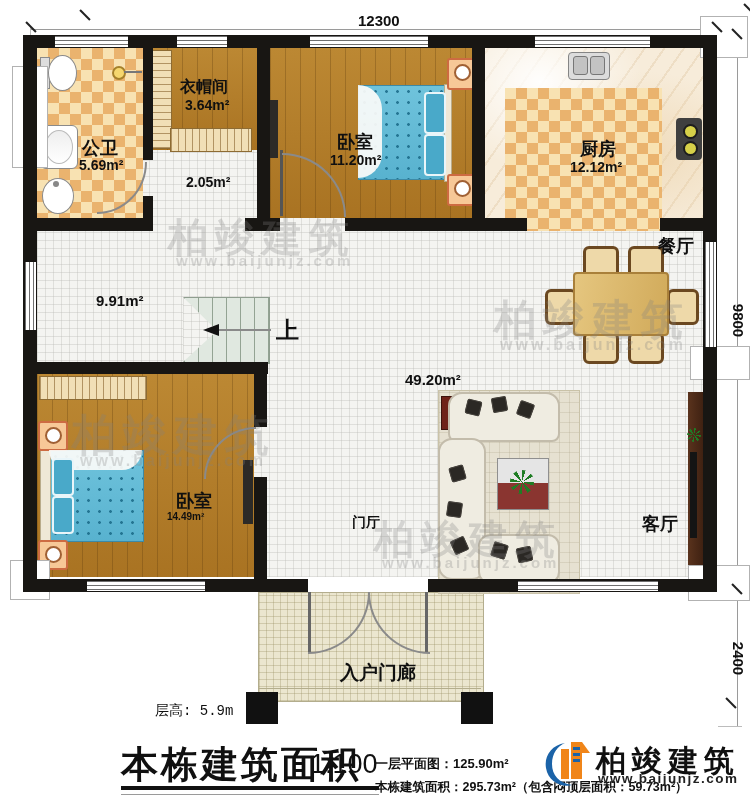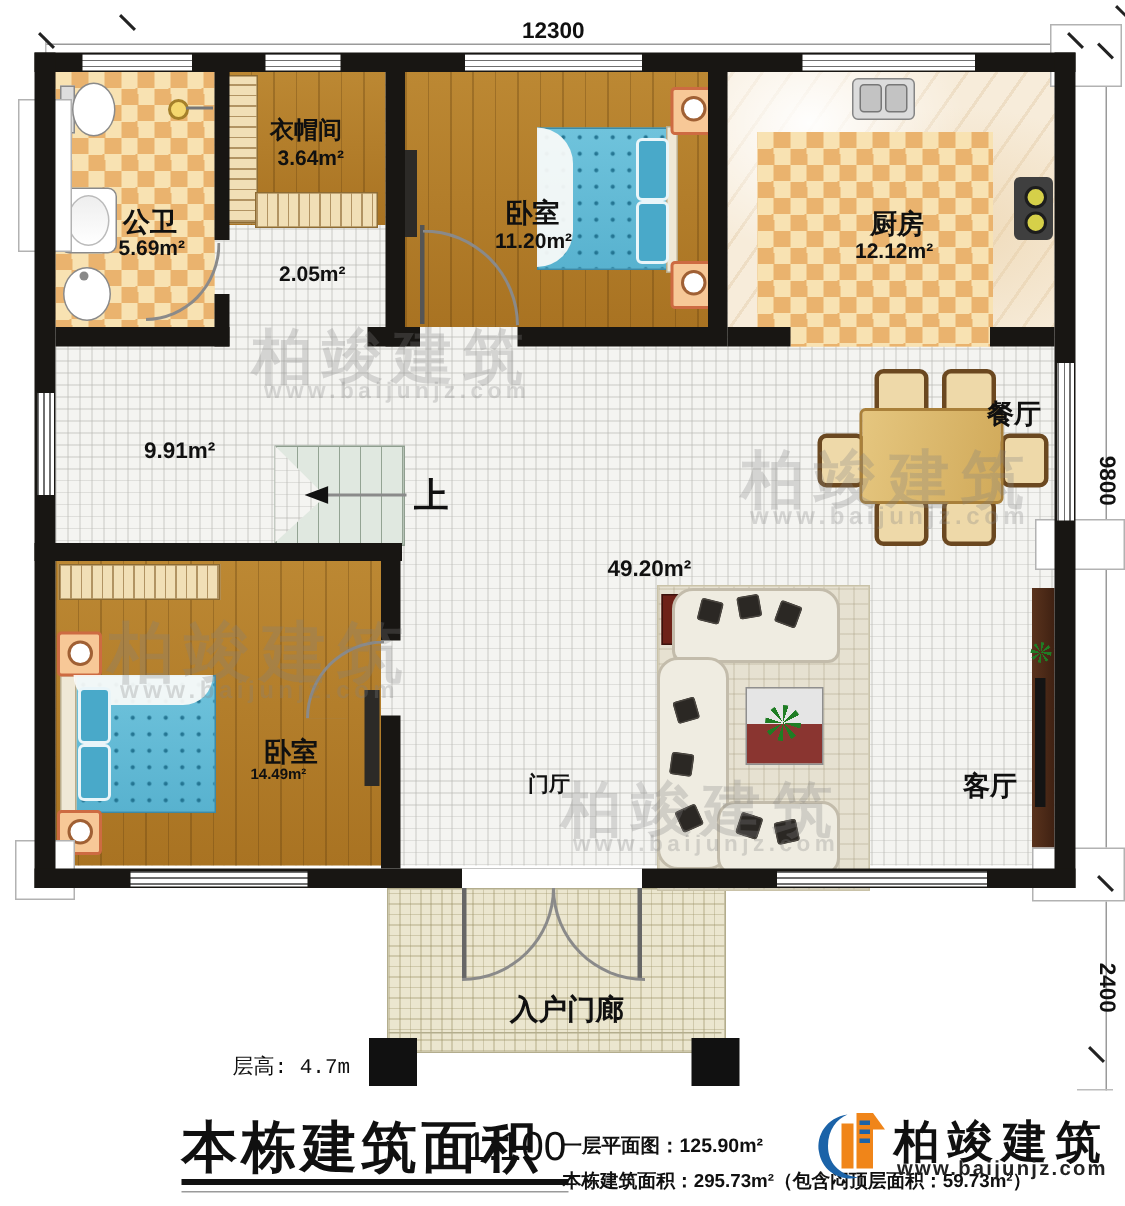--- a/index.html
+++ b/index.html
@@ -77,21 +77,21 @@
   <div class="tick" style="left:742px;top:8px"></div>
   <div class="dimline" style="left:737px;top:36px;width:1px;height:556px"></div>
   <div class="dimline" style="left:737px;top:592px;width:1px;height:135px"></div>
   <div class="extline" style="left:718px;top:36px;width:24px;height:1px"></div>
   <div class="extline" style="left:718px;top:591px;width:24px;height:1px"></div>
   <div class="extline" style="left:718px;top:726px;width:24px;height:1px"></div>
   <div class="tick" style="left:730px;top:33px"></div>
   <div class="tick" style="left:730px;top:588px"></div>
   <div class="tick" style="left:724px;top:702px"></div>
 
-  <div class="lbl" style="left:348px;top:12px;font-size:15px">12300</div>
+  <div class="lbl" style="left:358px;top:12px;font-size:15px">12300</div>
   <div class="lbl" style="left:708px;top:312px;width:60px;text-align:center;font-size:15px;transform:rotate(90deg)">9800</div>
   <div class="lbl" style="left:708px;top:650px;width:60px;text-align:center;font-size:15px;transform:rotate(90deg)">2400</div>
 
   <div class="floor-grid" style="left:37px;top:48px;width:666px;height:529px"></div>
   <div class="checker" style="left:37px;top:48px;width:106px;height:170px"></div>
   <div class="wood" style="left:152px;top:48px;width:105px;height:102px"></div>
   <div class="wood" style="left:270px;top:48px;width:202px;height:170px"></div>
   <div class="marble" style="left:485px;top:48px;width:218px;height:170px"></div>
   <div class="checker" style="left:505px;top:88px;width:157px;height:130px"></div>
   <div class="checker" style="left:527px;top:218px;width:133px;height:13px;z-index:3"></div>
@@ -222,40 +222,40 @@
 
   <div class="lbl" style="left:82px;top:136px;font-size:18px">公卫</div>
   <div class="lbl" style="left:79px;top:157px;font-size:14px">5.69m²</div>
   <div class="lbl" style="left:180px;top:77px;font-size:16px">衣帽间</div>
   <div class="lbl" style="left:185px;top:97px;font-size:14px">3.64m²</div>
   <div class="lbl" style="left:186px;top:174px;font-size:14px">2.05m²</div>
   <div class="lbl" style="left:337px;top:130px;font-size:18px">卧室</div>
   <div class="lbl" style="left:330px;top:152px;font-size:14px">11.20m²</div>
   <div class="lbl" style="left:580px;top:137px;font-size:18px">厨房</div>
   <div class="lbl" style="left:570px;top:159px;font-size:14px">12.12m²</div>
-  <div class="lbl" style="left:658px;top:264px;font-size:18px">餐厅</div>
+  <div class="lbl" style="left:658px;top:234px;font-size:18px">餐厅</div>
   <div class="lbl" style="left:96px;top:292px;font-size:15px">9.91m²</div>
   <div class="lbl" style="left:276px;top:315px;font-size:23px">上</div>
   <div class="lbl" style="left:405px;top:371px;font-size:15px">49.20m²</div>
   <div class="lbl" style="left:176px;top:489px;font-size:18px">卧室</div>
   <div class="lbl" style="left:167px;top:511px;font-size:10px">14.49m²</div>
   <div class="lbl" style="left:352px;top:514px;font-size:14px">门厅</div>
   <div class="lbl" style="left:642px;top:512px;font-size:18px">客厅</div>
   <div class="lbl" style="left:340px;top:660px;font-size:19px">入户门廊</div>
 
   <div class="watermark" style="left:168px;top:210px;font-size:40px;letter-spacing:7px">柏竣建筑</div>
   <div class="watermark" style="left:176px;top:252px;font-size:15px;letter-spacing:3px">www.baijunjz.com</div>
   <div class="watermark" style="left:494px;top:292px;font-size:42px;letter-spacing:7px">柏竣建筑</div>
   <div class="watermark" style="left:500px;top:336px;font-size:16px;letter-spacing:3px">www.baijunjz.com</div>
   <div class="watermark" style="left:72px;top:406px;font-size:44px;letter-spacing:7px">柏竣建筑</div>
   <div class="watermark" style="left:80px;top:452px;font-size:16px;letter-spacing:3px">www.baijunjz.com</div>
   <div class="watermark" style="left:374px;top:512px;font-size:40px;letter-spacing:7px">柏竣建筑</div>
   <div class="watermark" style="left:382px;top:554px;font-size:15px;letter-spacing:3px">www.baijunjz.com</div>
 
-  <div class="lbl" style="left:155px;top:702px;font-size:14px;font-weight:normal;font-family:'Liberation Mono','DejaVu Sans Mono',monospace">层高: 4.7m</div>
+  <div class="lbl" style="left:155px;top:702px;font-size:14px;font-weight:normal;font-family:'Liberation Mono','DejaVu Sans Mono',monospace">层高: 5.9m</div>
   <div class="lbl" style="left:121px;top:740px;font-size:37px;letter-spacing:3px">本栋建筑面积</div>
   <div class="lbl" style="left:310px;top:749px;font-size:27px;font-weight:normal">1:100</div>
   <div class="abs" style="left:121px;top:786px;width:258px;height:4px;background:#111;z-index:20"></div>
   <div class="abs" style="left:121px;top:794px;width:258px;height:1px;background:#9a9a9a;z-index:20"></div>
   <div class="lbl" style="left:375px;top:755px;font-size:13px">一层平面图：125.90m²</div>
   <div class="lbl" style="left:375px;top:779px;font-size:12.5px">本栋建筑面积：295.73m²（包含闷顶层面积：59.73m²）</div>
 
   <div class="abs" style="left:540px;top:736px;width:54px;height:56px;z-index:30">
     <svg width="54" height="56" viewBox="0 0 54 56">
       <path d="M25 7 C11 9 4 21 6 32 C8 45 21 52 32 49 C19 47 12 39 12 28 C12 17 18 10 25 7 Z" fill="#1b63a8"></path>

